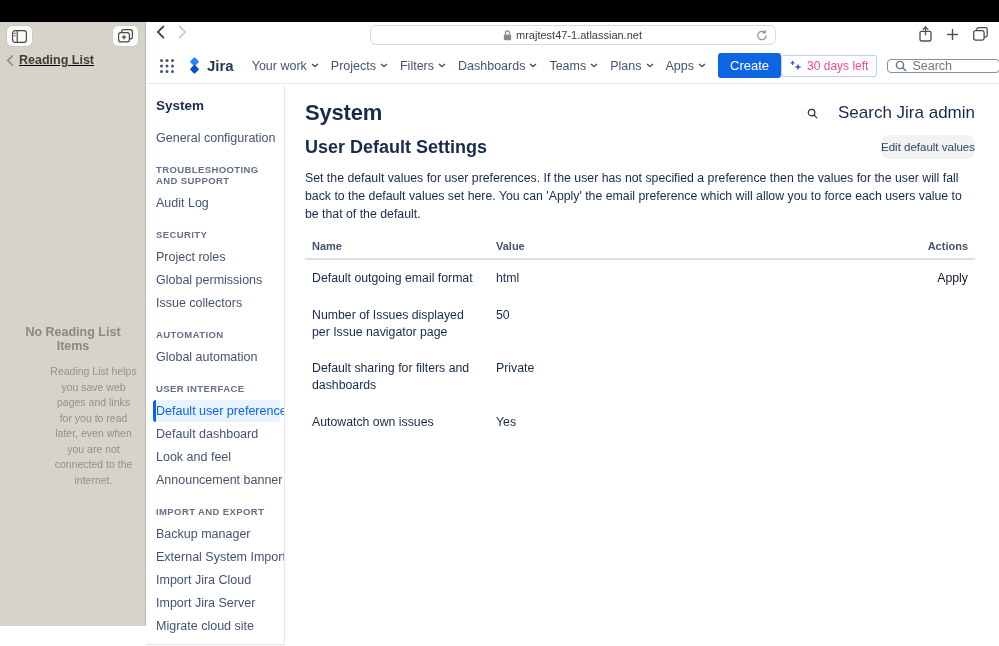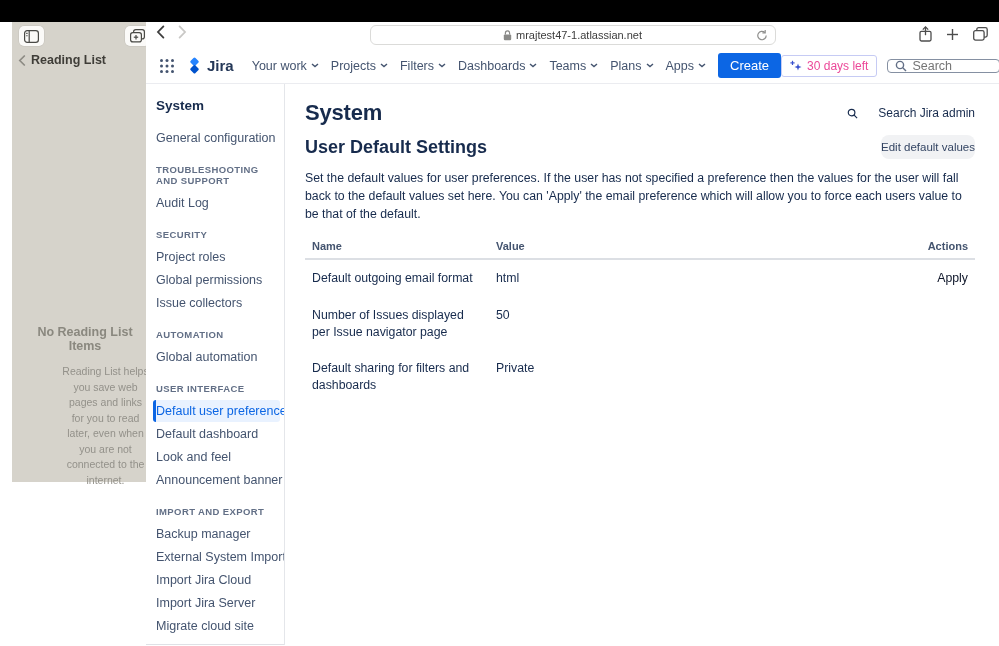--- a/index.html
+++ b/index.html
@@ -3,22 +3,22 @@
 <meta charset="utf-8">
 <style>
   * { margin:0; padding:0; box-sizing:border-box; }
   html,body { width:999px; height:646px; font-family:"Liberation Sans",sans-serif; background:#fff; overflow:hidden; }
   #stage { position:relative; width:999px; height:646px; background:#fff; }
 
   
   .menubar { position:absolute; top:0; left:0; width:999px; height:22px; background:#000; }
 
   
-  .reading-panel { position:absolute; top:22px; left:12px; width:146px; height:460px;
-    background:#d6d3cb; border-right:1px solid rgba(0,0,0,.12); }
+  .reading-panel { position:absolute; top:22px; left:0; width:146px; height:604px;
+    background:#d6d3cb; border-right:1px solid rgba(0,0,0,.12);text-decoration:underline; }
   .rp-header { display:flex; justify-content:space-between; align-items:center; padding:4px 7px 0 7px; }
   .rp-btn { width:25px; height:20px; background:#fbfaf8; border:0; border-radius:5px;
     display:flex; align-items:center; justify-content:center; box-shadow:0 0 0 .5px rgba(0,0,0,.08); }
   .rp-title-row { display:flex; align-items:center; gap:5px; padding:7px 6px 0 6px; }
   .rp-chevron { color:#8d8b84; font-size:12px; font-weight:bold; }
   .rp-title { font-size:12.5px; font-weight:bold; color:#3f3d38; }
   .rp-empty { position:absolute; top:303px; left:0; width:146px; text-align:center; padding:0 9px; }
   .rp-empty-title { font-size:12.5px; font-weight:bold; color:#8a887f; }
   .rp-empty-desc { margin-top:11px; font-size:10.5px; line-height:1.48; color:#93918a;margin-left:41px; }
 
@@ -59,21 +59,21 @@
   .sb-group:first-of-type { margin-top:0; }
   .sb-header { font-size:9.5px; font-weight:bold; letter-spacing:.4px; color:#626f86; padding:4px 0 5px 0; }
   .sb-item { font-size:12.5px; color:#44546f; padding:4px 4px 4px 0; margin:1px 0; border-radius:3px; cursor:pointer; white-space:nowrap; }
   .sb-item.selected { background:#e9f2ff; color:#0c66e4; border-left:3px solid #0c66e4; padding-left:0; margin-left:-3px; }
   .sb-cutline { position:absolute; bottom:0; left:0; width:139px; border-top:1px solid #dfe1e6; }
 
   
   .jira-main { flex:1; padding:16px 24px 0 20px; }
   .main-title-row { display:flex; justify-content:space-between; align-items:center; }
   .page-title { font-size:22px; font-weight:600; color:#172b4d; letter-spacing:-.2px; }
-  .search-admin { display:flex; align-items:center; gap:20px; font-size:12px; color:#172b4d; cursor:pointer; }
+  .search-admin { display:flex; align-items:center; gap:20px; font-size:17px; color:#172b4d; cursor:pointer; }
   .section-row { display:flex; justify-content:space-between; align-items:center; margin-top:9px; }
   .section-title { font-size:18px; font-weight:600; color:#172b4d; }
   .edit-btn { background:#f1f2f4; border:0; border-radius:8px; padding:6px 0; font-size:11.5px;
     font-weight:500; color:#344563; cursor:pointer; }
   .description { margin-top:11px; font-size:12.3px; line-height:1.45; color:#172b4d; }
   table.prefs { width:100%; border-collapse:collapse; margin-top:11px; }
   .prefs th { font-size:11px; font-weight:bold; color:#44546f; text-align:left; padding:6px 7px;
     border-bottom:2px solid #dcdfe4; }
   .prefs th.actions, .prefs td.actions { text-align:right; }
   .prefs td { font-size:12.3px; color:#172b4d; padding:10px 7px 9px 7px; vertical-align:top; line-height:1.4; }
@@ -381,18 +381,23 @@
             <tr>
               <td>Number of Issues displayed per Issue navigator page</td>
               <td>50</td>
               <td class="actions"></td>
             </tr>
             <tr>
               <td>Default sharing for filters and dashboards</td>
               <td>Private</td>
               <td class="actions"></td>
             </tr>
+            <tr>
+              <td>Autowatch own issues</td>
+              <td>Yes</td>
+              <td class="actions"></td>
+            </tr>
           </tbody>
         </table>
       </div>
     </div>
   </div>
 </div>
 
 </body></html>

